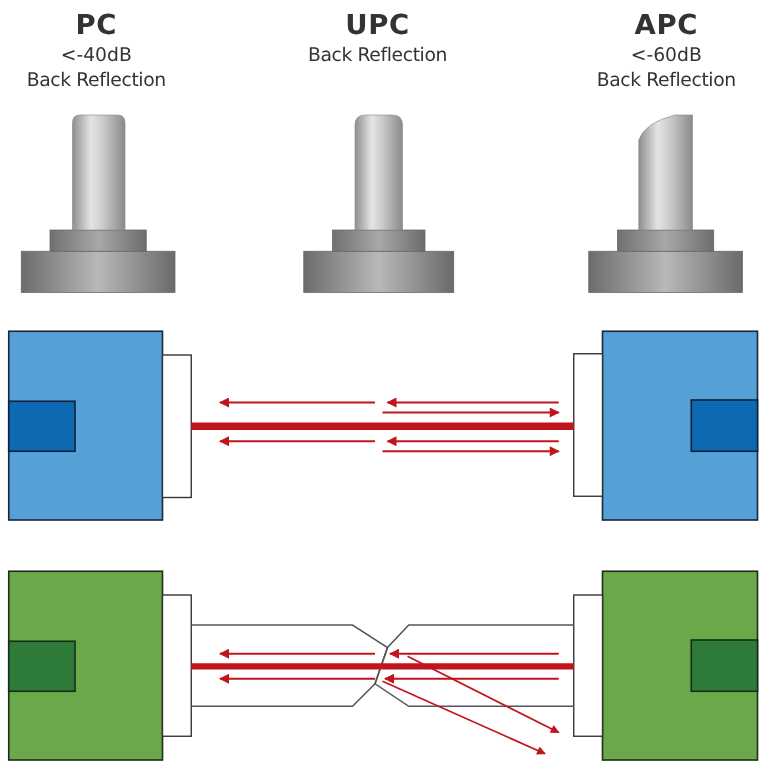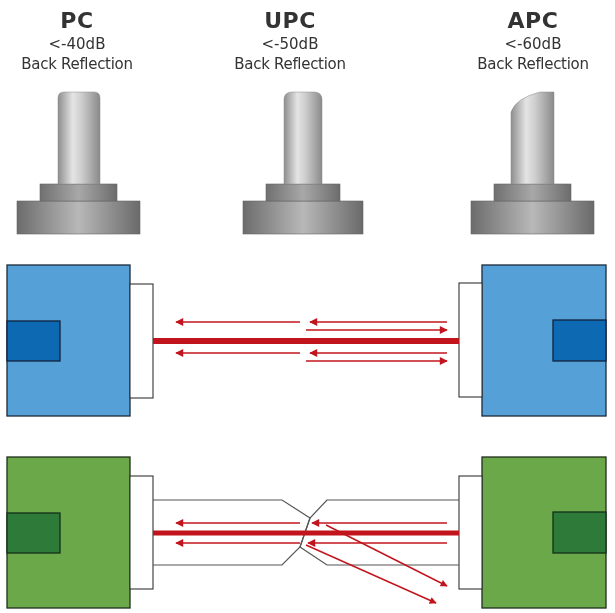--- a/index.html
+++ b/index.html
@@ -11,23 +11,22 @@
   svg#diagram { position: absolute; left: 0; top: 0; }
 </style>
 </head>
 <body>
 
 <div class="label" style="left:-13px; top:8px;">
   <span class="title">PC</span>
   <span class="db">&lt;-40dB</span>
   <span class="sub">Back Reflection</span>
 </div>
-<div class="label" style="left:200px; top:8px;">
+<div class="label" style="left:212px; top:8px;">
   <span class="title">UPC</span>
-  <span class="db">&lt;-50dB</span>
   <span class="sub">Back Reflection</span>
 </div>
 <div class="label" style="left:443px; top:8px;">
   <span class="title">APC</span>
   <span class="db">&lt;-60dB</span>
   <span class="sub">Back Reflection</span>
 </div>
 
 <svg id="diagram" width="615" height="613" viewBox="0 0 615 613">
   <defs>

